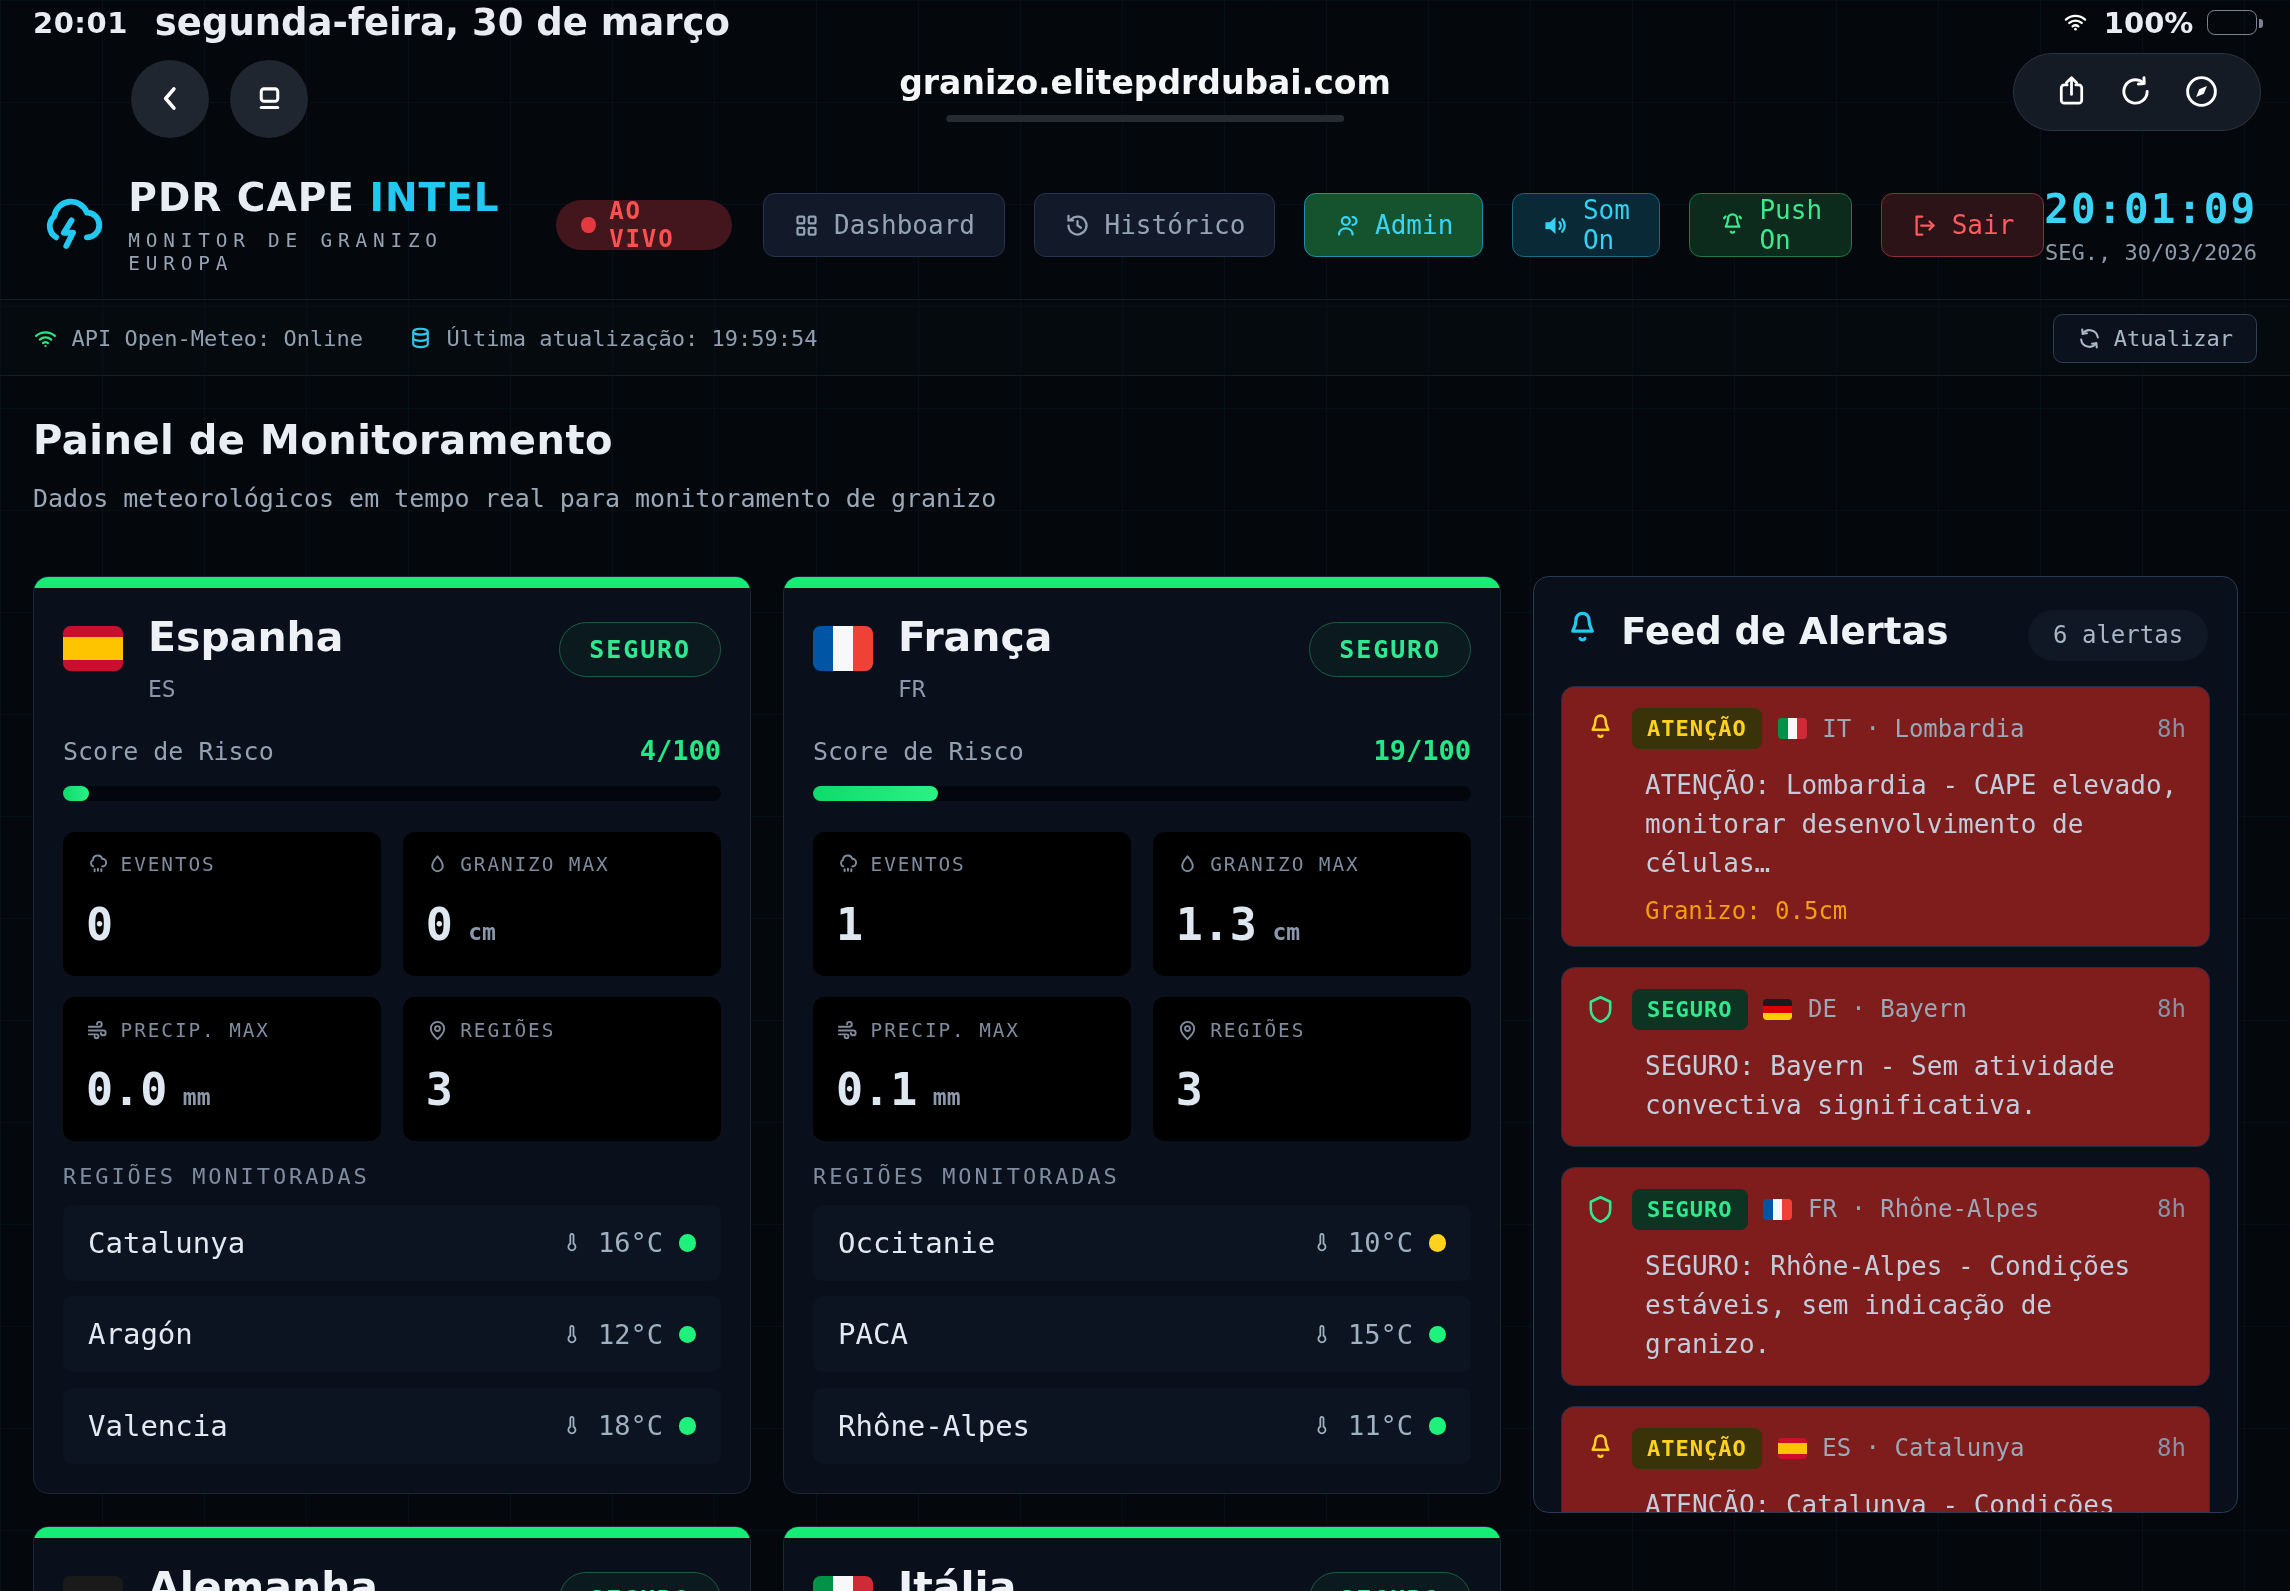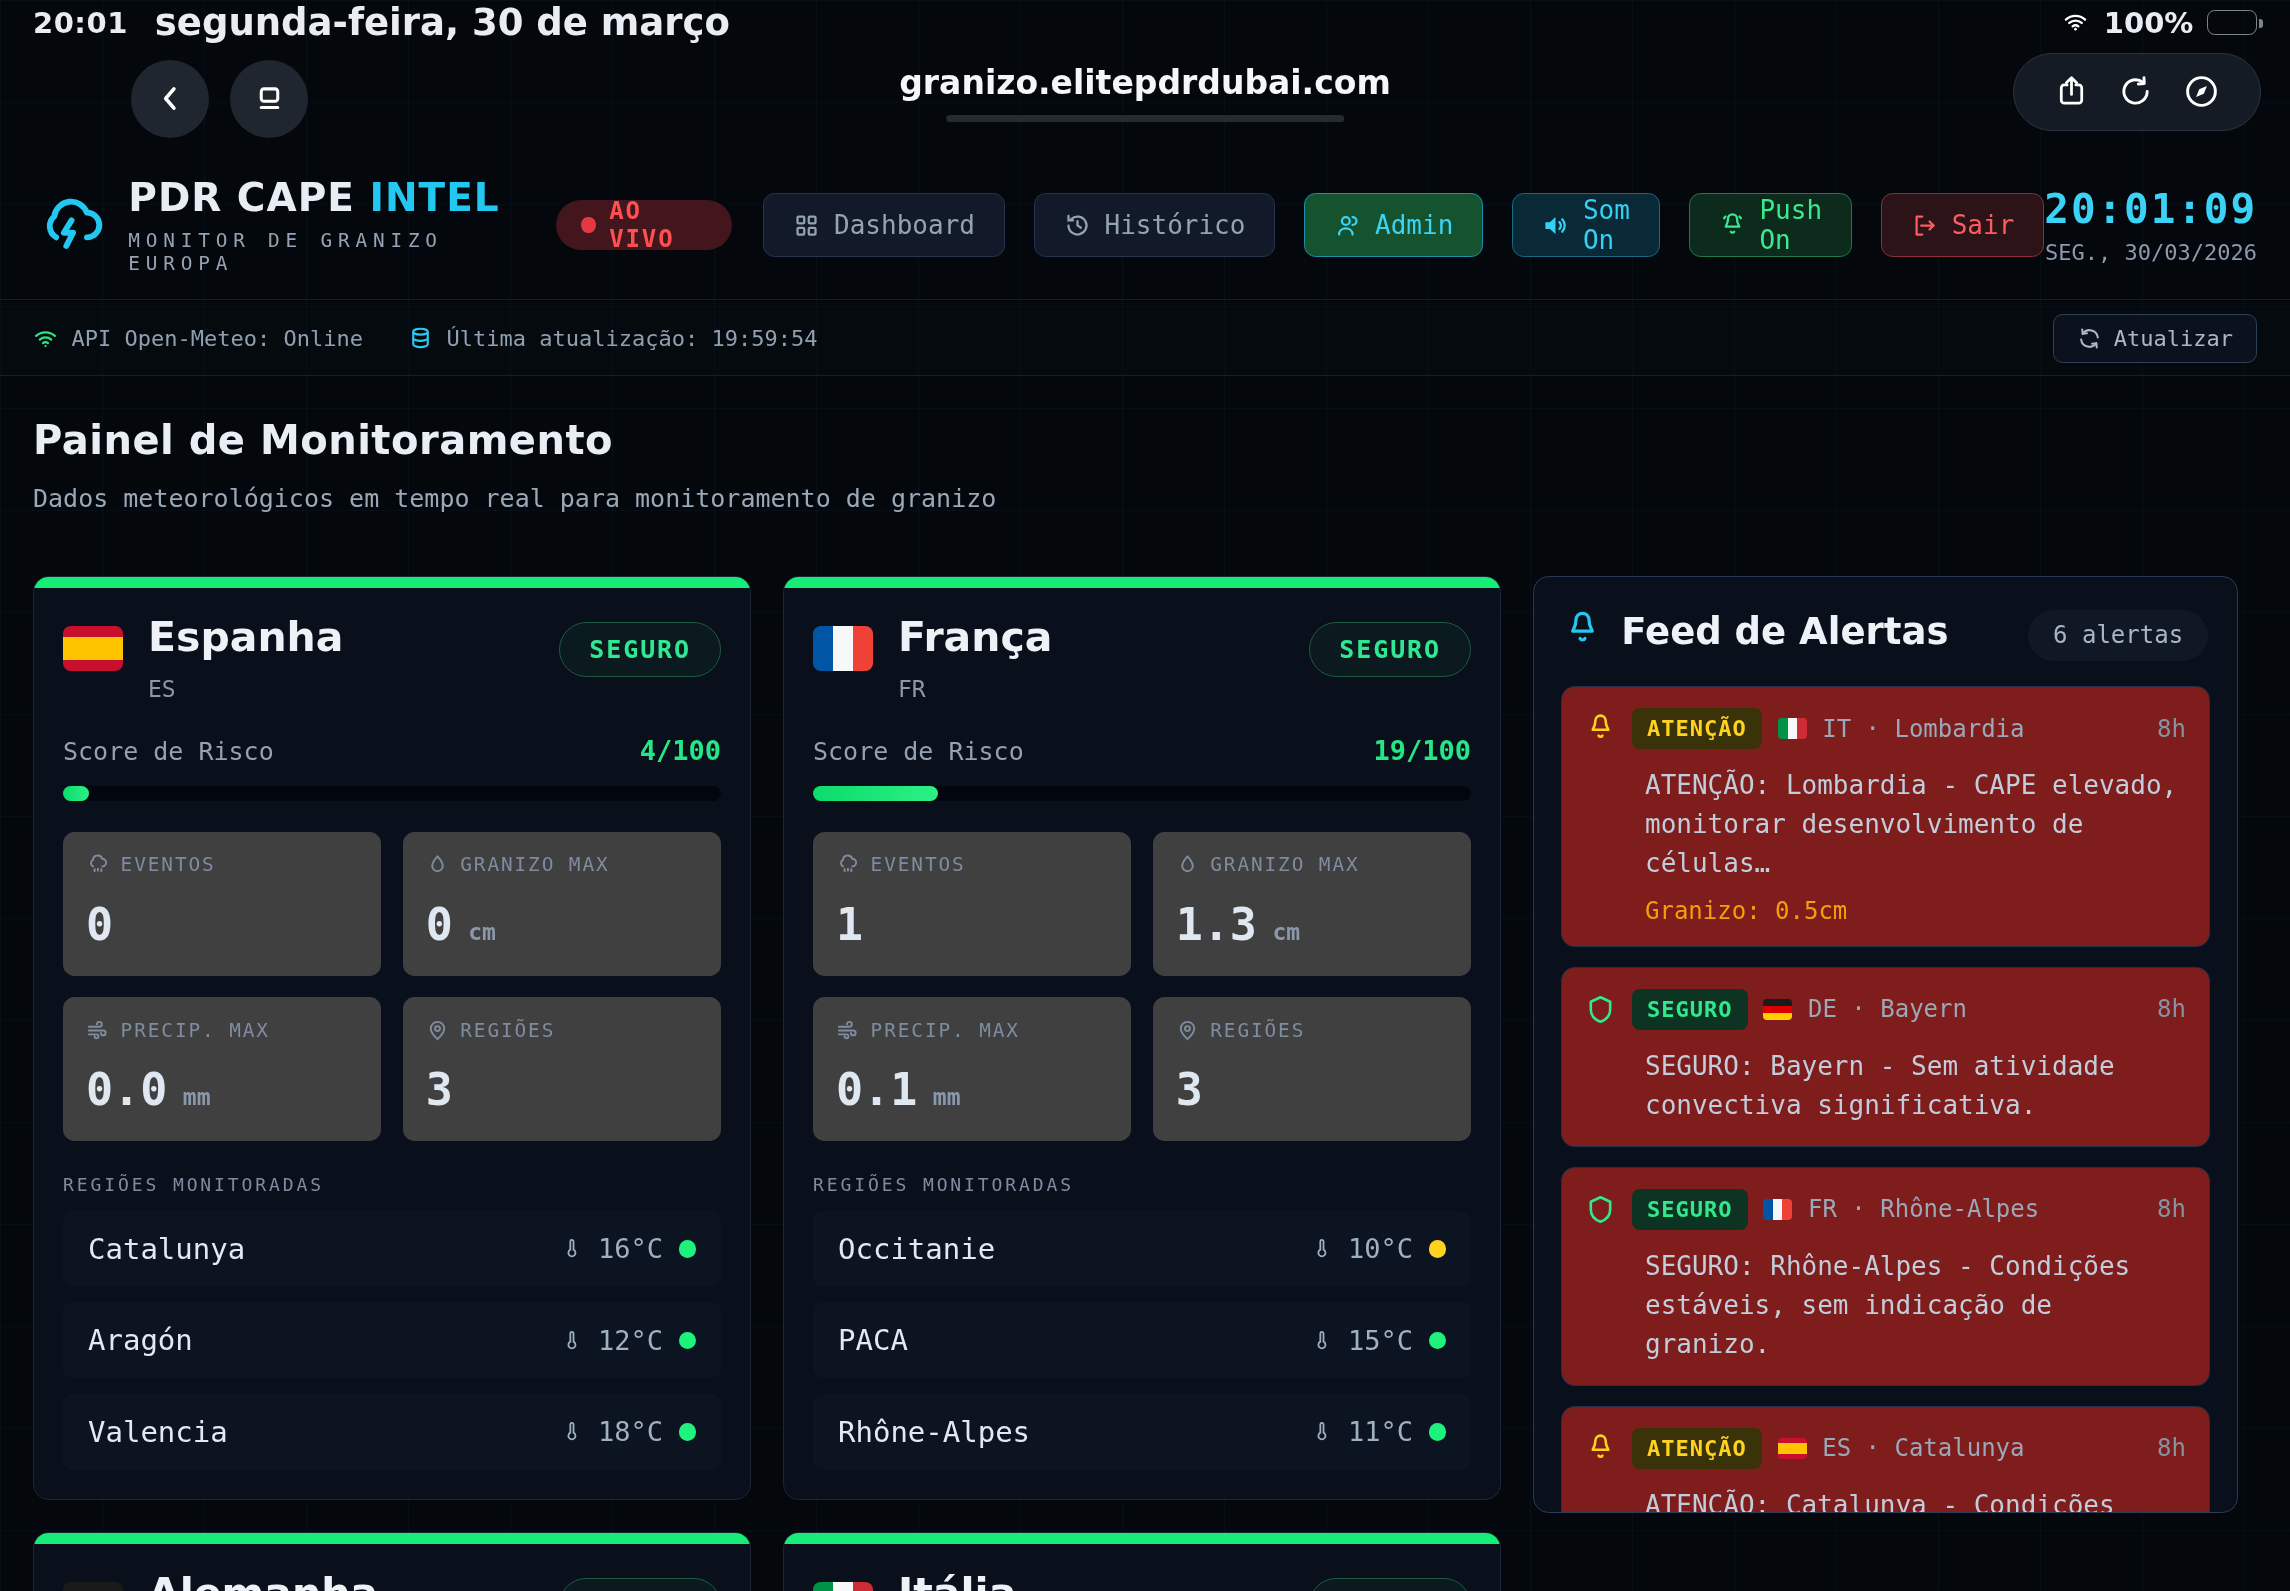--- a/index.html
+++ b/index.html
@@ -87,25 +87,25 @@
   .flag-it{ background:linear-gradient(to right,#009246 0 33%,#f6f8fa 33% 66%,#ce2b37 66% 100%);}
   .c-name{ font-family:"DejaVu Sans",sans-serif; font-weight:bold; font-size:41px; color:#eef2f7;}
   .c-code{ font-size:23px; color:#8b98ab; margin-top:15.5px;}
   .status-pill{ margin-left:auto; margin-top:9.7px; border:1.9px solid #1d5c3f; background:rgba(20,190,110,.06); color:#2fe992; border-radius:969px; font-size:25px; font-weight:bold; letter-spacing:1.9px; padding:11.6px 29px;}
   .risk-row{ display:flex; align-items:baseline; margin-top:33px;}
   .risk-label{ font-size:25px; color:#93a1b3;}
   .risk-value{ margin-left:auto; font-size:27px; font-weight:bold; color:#25e786;}
   .risk-track{ margin-top:19.4px; height:15.5px; border-radius:7.8px; background:#03070d;}
   .risk-fill{ height:100%; border-radius:7.8px; background:linear-gradient(to right,#0ddb6c,#2bf185);}
   .stats{ display:grid; grid-template-columns:1fr 1fr; gap:21.3px; margin-top:31px;}
-  .stat{ background:#404040; border-radius:11.6px; padding:21.3px 23px; min-height:144px;text-align:right;}
+  .stat{ background:#000000; border-radius:11.6px; padding:21.3px 23px; min-height:144px;text-align:right;}
   .stat-label{ display:flex; align-items:center; gap:11.6px; font-size:19.4px; letter-spacing:1.9px; color:#7f8ca0;}
   .stat-value{ margin-top:21.3px; font-size:45px; font-weight:bold; color:#dfe7f0; display:flex; align-items:baseline; gap:15.5px;}
   .stat-unit{ font-size:23px; font-weight:bold; color:#8b98ab;}
-  .regions-label{ margin-top:33px; font-size:18px; letter-spacing:2.9px; color:#7f8ca0;}
+  .regions-label{ margin-top:23px; font-size:22px; letter-spacing:2.9px; color:#7f8ca0;}
   .region-row{ margin-top:15.5px; background:#0c1422; border-radius:9.7px; height:76px; display:flex; align-items:center; padding:0 25px;}
   .region-name{ font-size:29px; color:#e2e9f1;}
   .region-right{ margin-left:auto; display:flex; align-items:center; gap:15.5px; color:#9fb0c0;}
   .region-temp{ font-size:27px;}
   .dot{ width:17.5px; height:17.5px; border-radius:50%;}
   [data-dot="green"]{ background:#1ef27c;}
   [data-dot="yellow"]{ background:#ffd21e;}
 
   
   .alerts{ width:705px; flex:0 0 705px; height:937px; background:#0a101b; border:1px solid #2b3a57; border-radius:15.5px; padding:25px 27px; overflow:hidden;}

